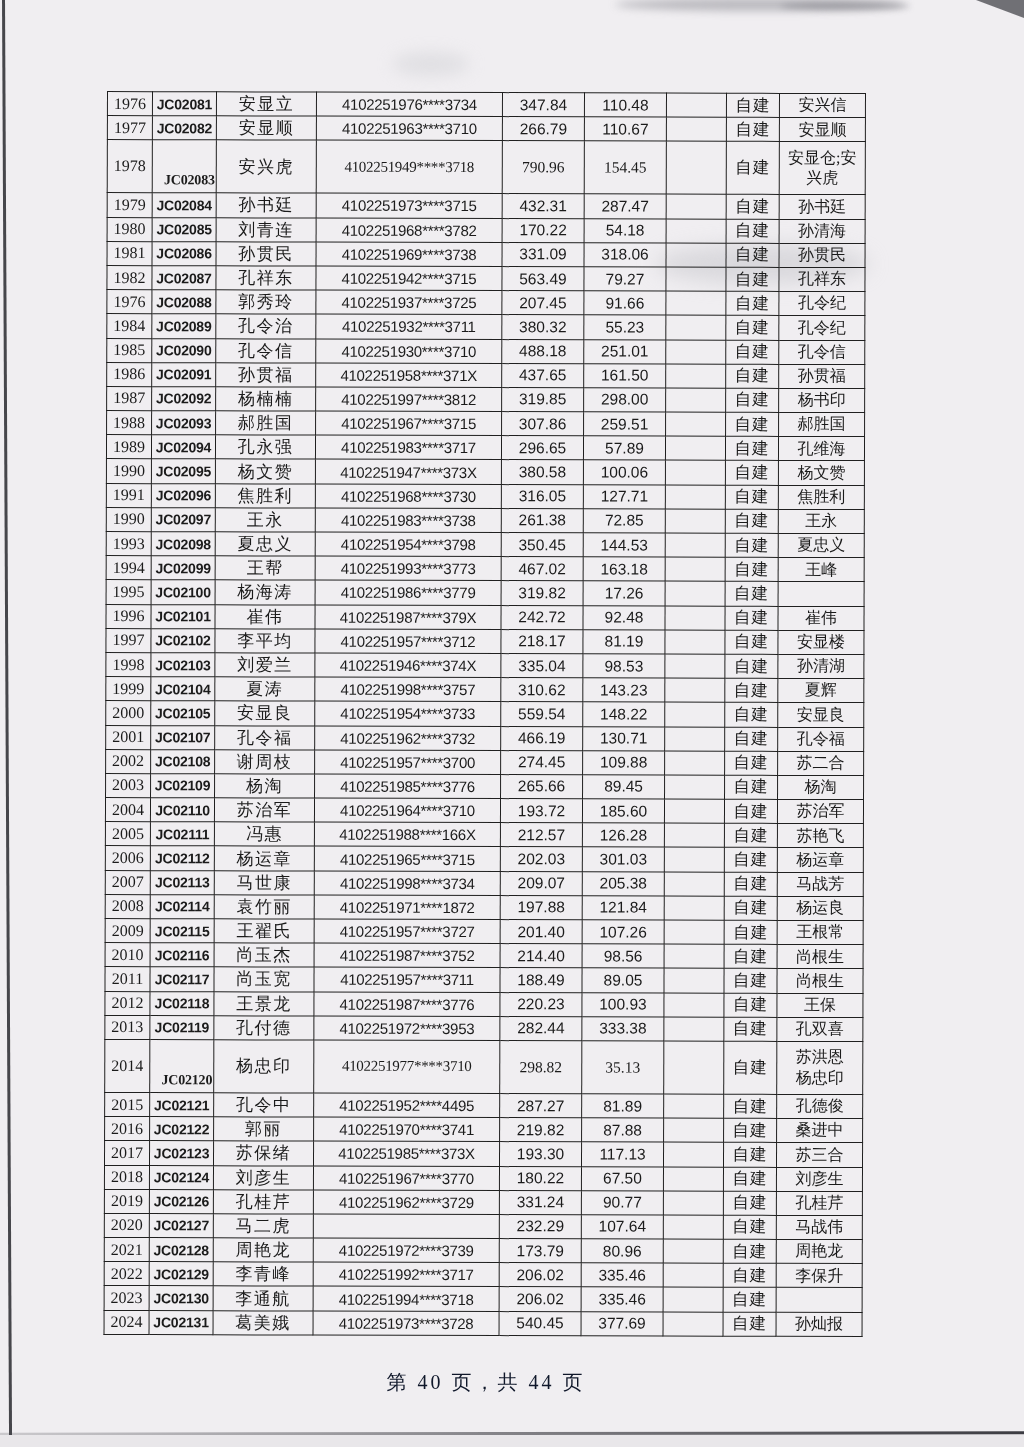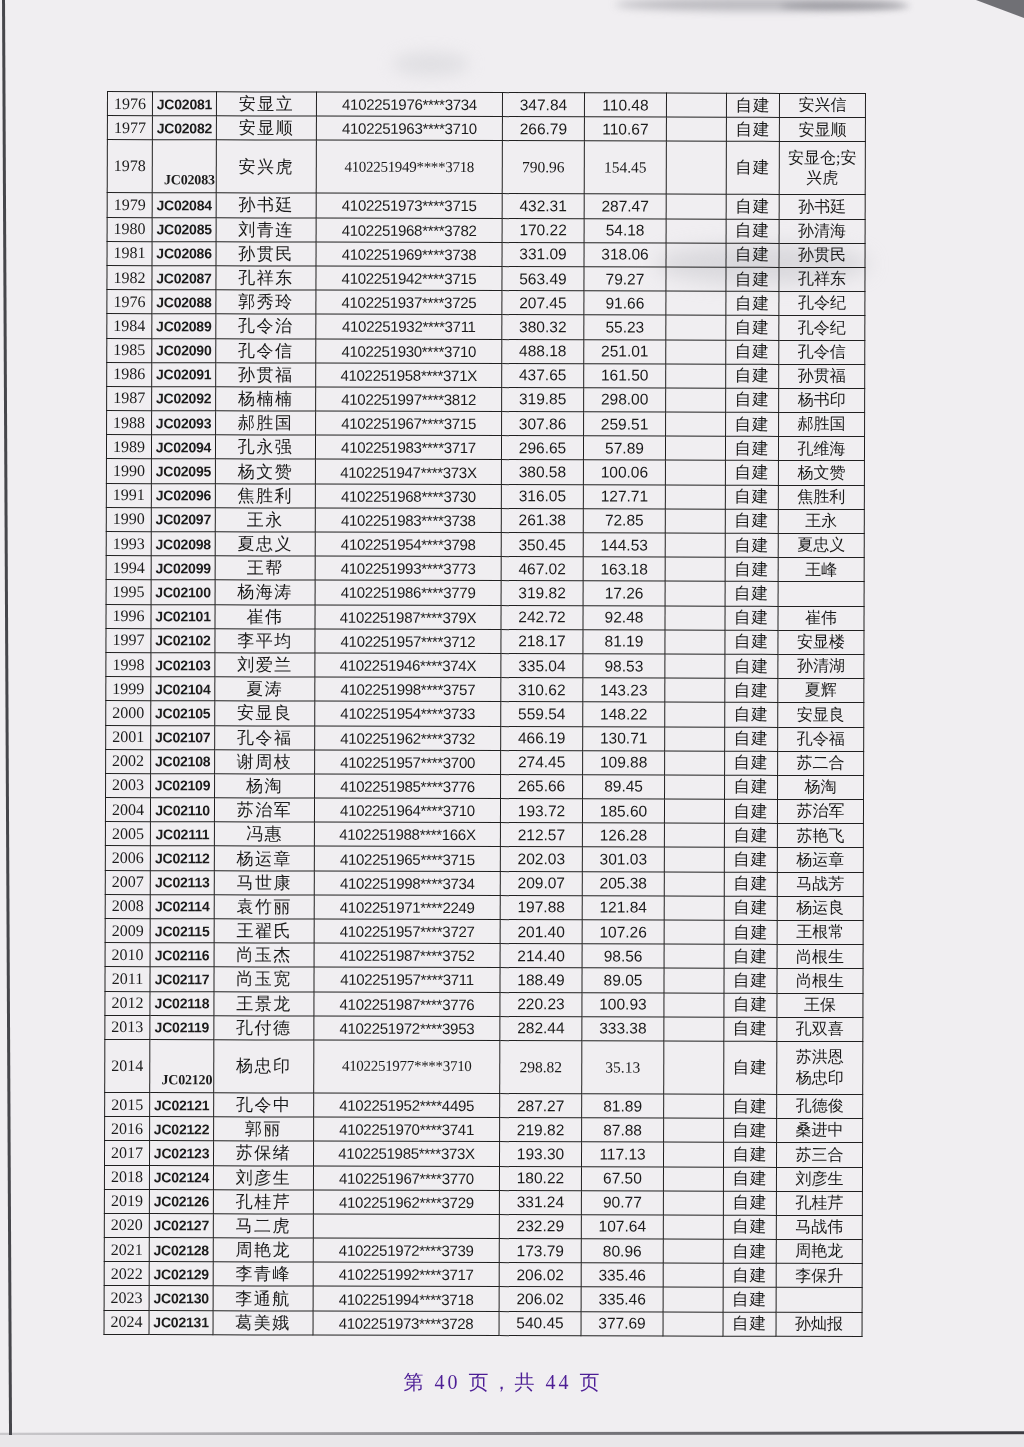--- a/index.html
+++ b/index.html
@@ -55,25 +55,25 @@
 
   td.col-seq  { font:16px "Liberation Serif", serif;margin-top:24px; }
   td.col-code { font:bold 14px "Liberation Sans", sans-serif; letter-spacing:-0.2px; }
   td.col-name { font:17px "Liberation Serif", serif; letter-spacing:1.5px; }
   td.col-id   { font:15px "Liberation Sans", sans-serif; letter-spacing:-0.3px; }
   td.col-v1, td.col-v2 { font:15.5px "Liberation Sans", sans-serif; }
   td.col-self { font:16.5px "Liberation Serif", serif; letter-spacing:1px; }
   td.col-name2{ font:16px "Liberation Serif", serif; white-space:pre-line; line-height:1.28; }
 
   .page-footer {
-    position:absolute; left:124px; top:1369px; width:758px;
+    position:absolute; left:107px; top:1369px; width:758px;
     text-align:center;
     font:20px "Liberation Serif", serif;
     letter-spacing:3px;
-    color:#4c1d95;
+    color:#0f172a;
   }
 </style>
 </head>
 <body>
 
 <div class="edge-left"></div>
 <div class="corner-tr"></div>
 <div class="smudge smudge-top1"></div>
 <div class="smudge smudge-top2"></div>
 <div class="smudge smudge-mid"></div>
@@ -444,21 +444,21 @@
         <td class="col-v1">209.07</td>
         <td class="col-v2">205.38</td>
         <td class="col-blank"></td>
         <td class="col-self">自建</td>
         <td class="col-name2">马战芳</td>
       </tr>
       <tr>
         <td class="col-seq">2008</td>
         <td class="col-code">JC02114</td>
         <td class="col-name">袁竹丽</td>
-        <td class="col-id">4102251971****2249</td>
+        <td class="col-id">4102251971****1872</td>
         <td class="col-v1">197.88</td>
         <td class="col-v2">121.84</td>
         <td class="col-blank"></td>
         <td class="col-self">自建</td>
         <td class="col-name2">杨运良</td>
       </tr>
       <tr>
         <td class="col-seq">2009</td>
         <td class="col-code">JC02115</td>
         <td class="col-name">王翟氏</td>

